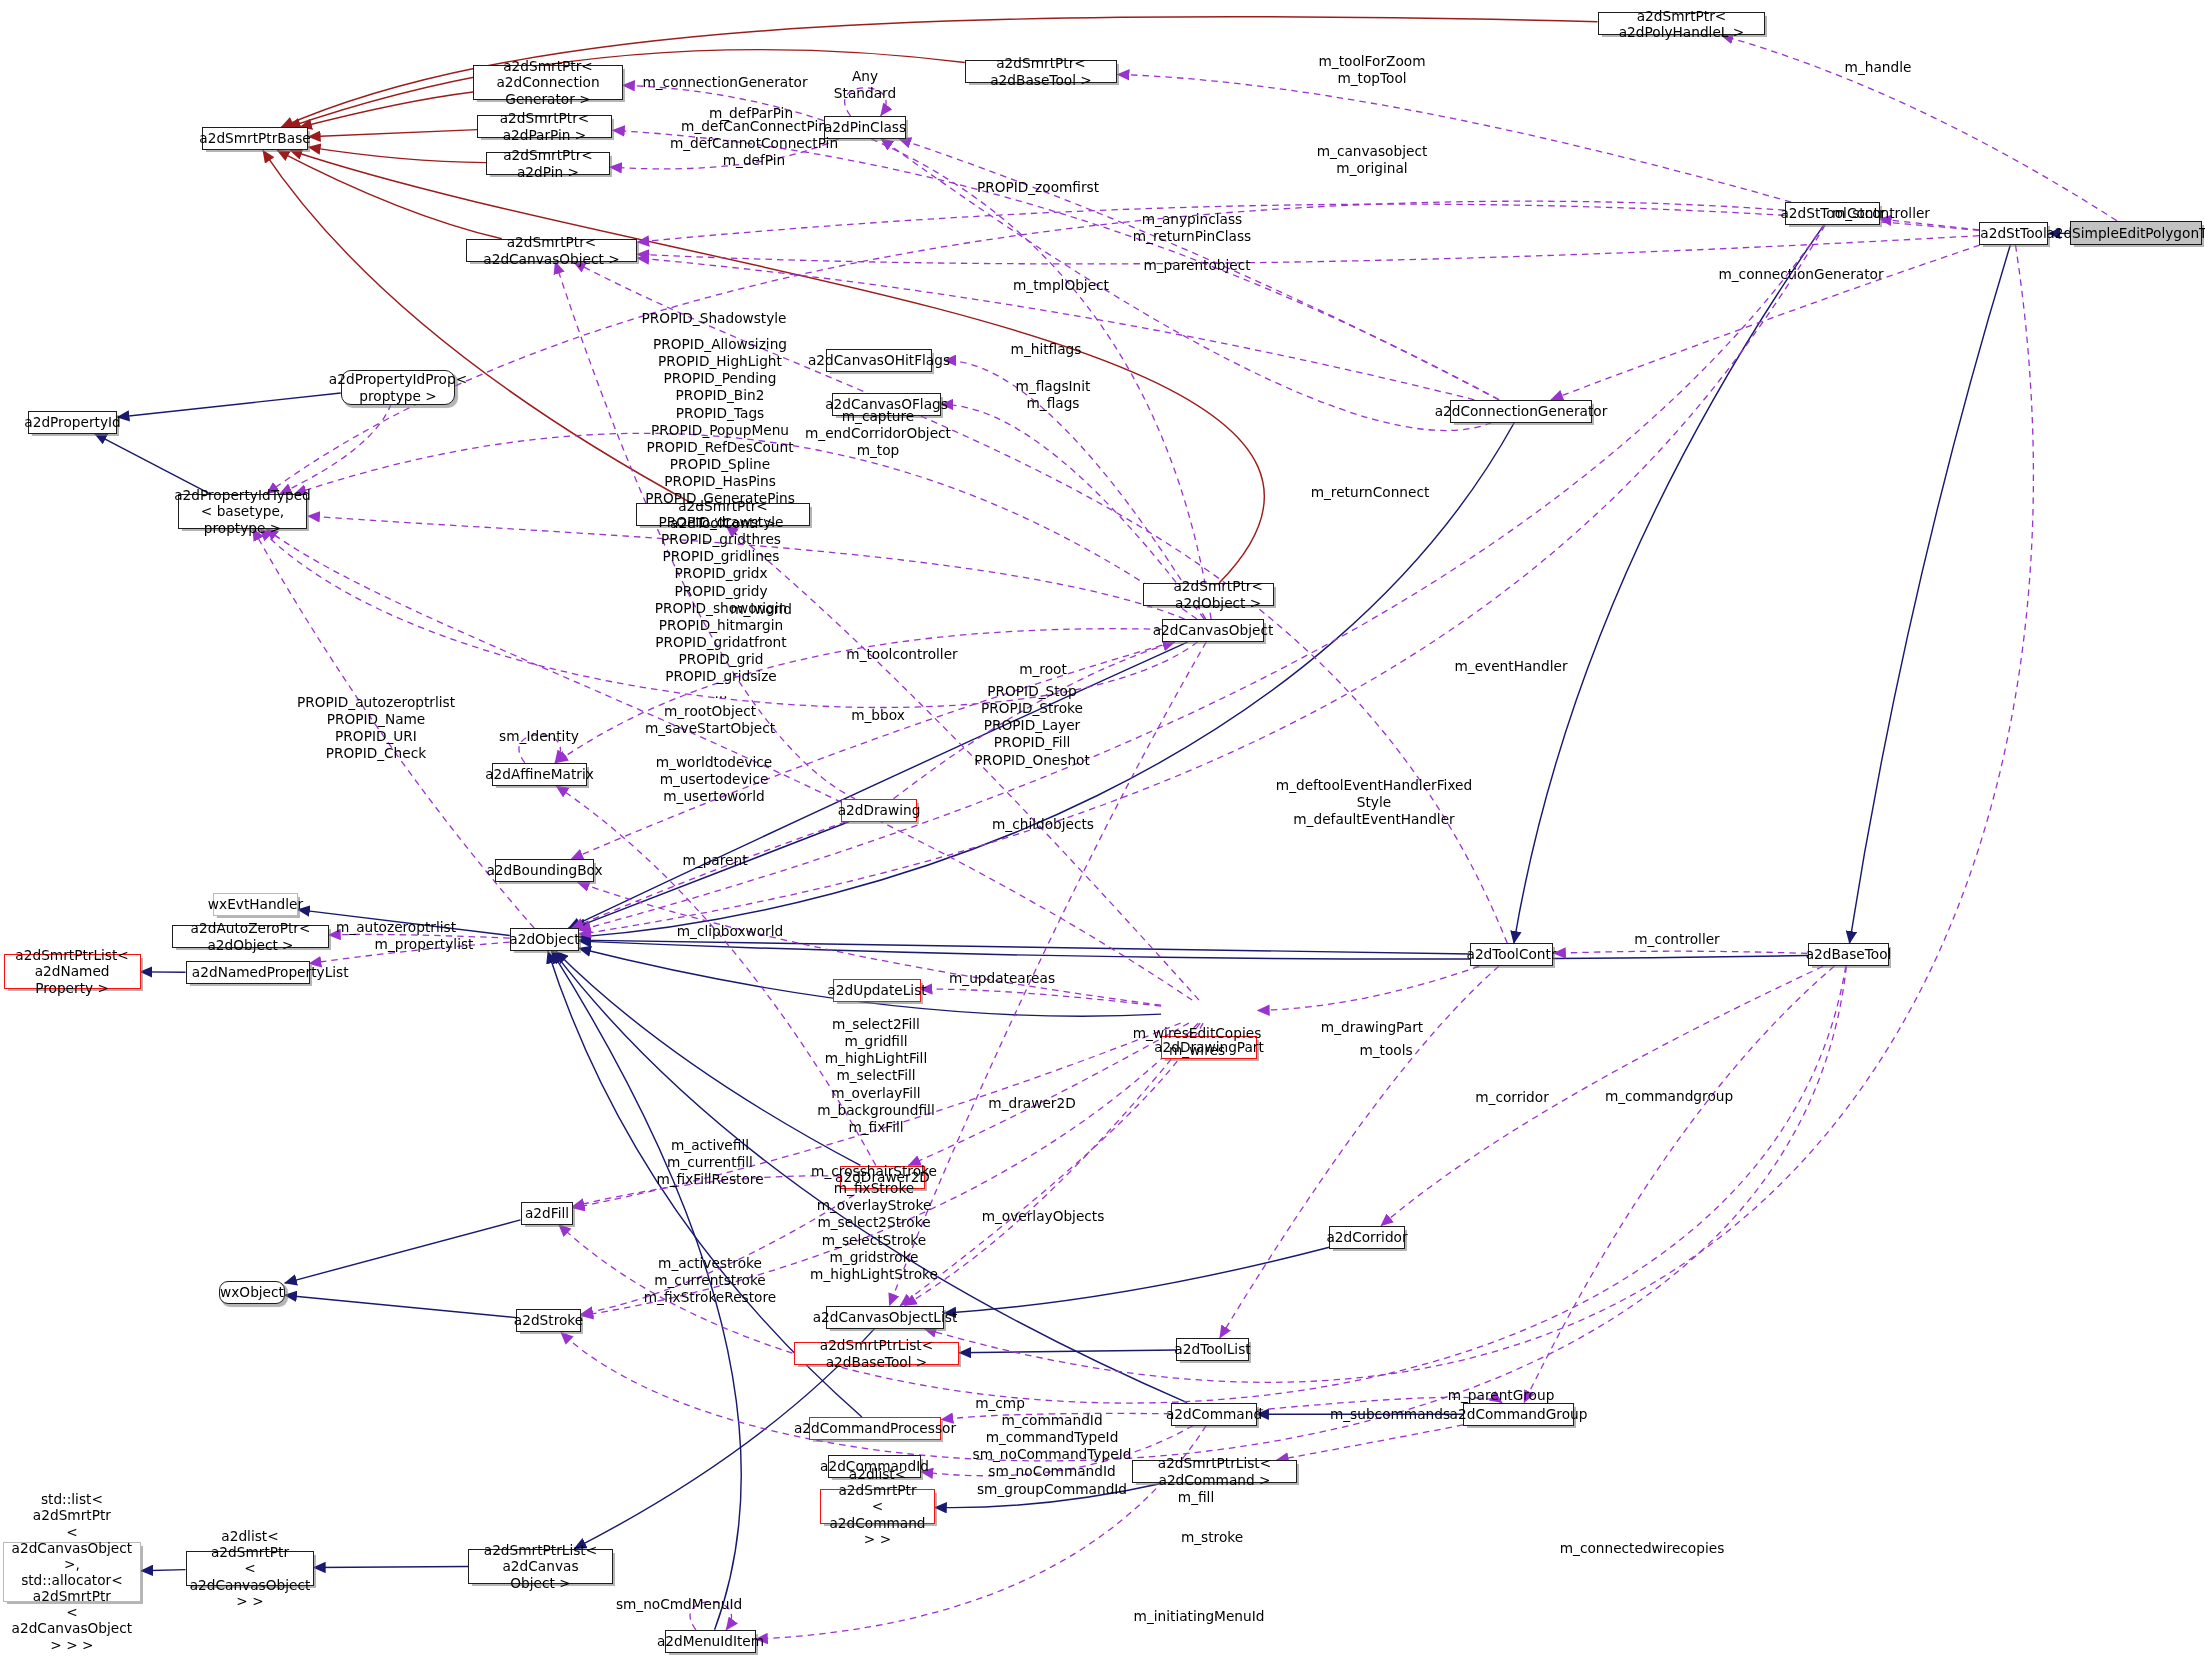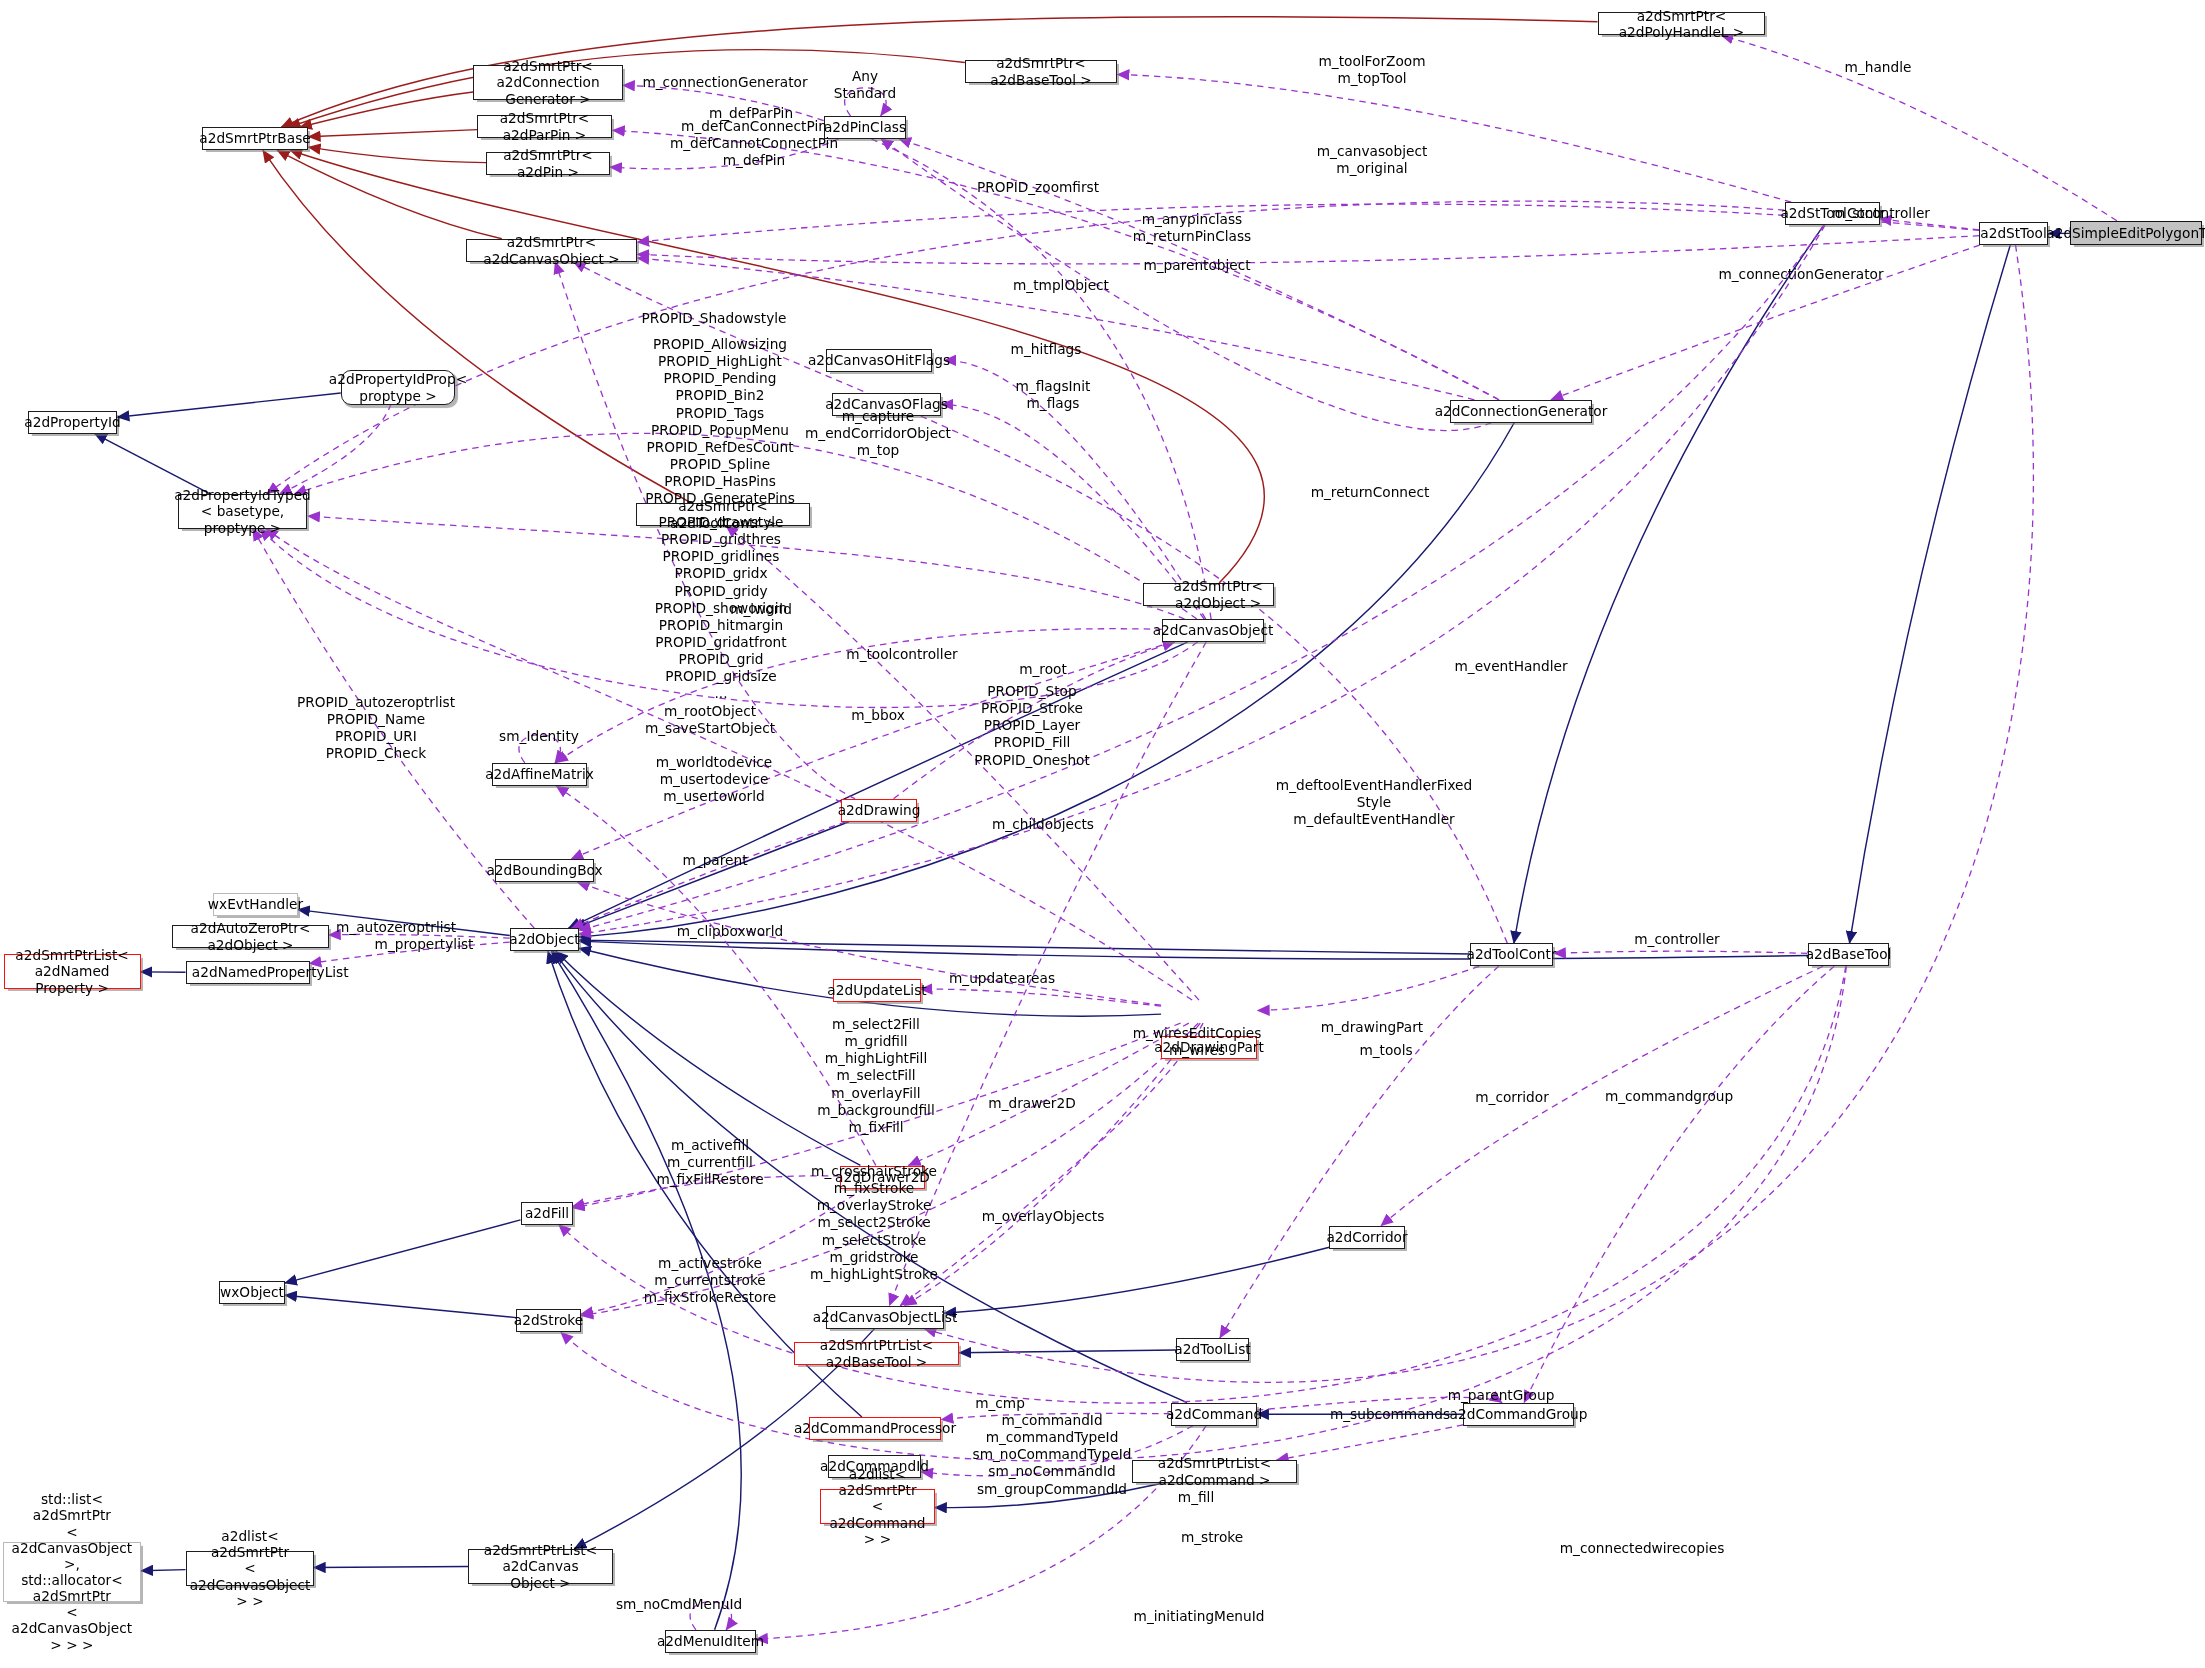--- a/index.html
+++ b/index.html
@@ -278,21 +278,21 @@
     <div class="node plain" style="left: 186px; top: 961px; width: 124px; height: 23px; padding-left: 48px;">a2dNamedPropertyList</div>
     <div class="node red" style="left: 3.6px; top: 954px; width: 137px; height: 35px;">a2dSmrtPtrList&lt; a2dNamed
 Property &gt;</div>
     <div class="node plain" style="left: 1470px; top: 943px; width: 83px; height: 23px;">a2dToolContr</div>
     <div class="node plain" style="left: 1808px; top: 943px; width: 81px; height: 23px;">a2dBaseTool</div>
     <div class="node red" style="left: 833px; top: 979px; width: 88px; height: 23px;">a2dUpdateList</div>
     <div class="node red" style="left: 1161px; top: 1036px; width: 96px; height: 23px;">a2dDrawingPart</div>
     <div class="node red" style="left: 840px; top: 1166px; width: 85px; height: 23px;">a2dDrawer2D</div>
     <div class="node plain" style="left: 521px; top: 1202px; width: 52px; height: 23px;">a2dFill</div>
     <div class="node plain" style="left: 1329px; top: 1226px; width: 76px; height: 23px;">a2dCorridor</div>
-    <div class="node plain" style="left: 219px; top: 1281px; width: 66px; height: 23px;">wxObject</div>
+    <div class="node plain" style="left: 219px; top: 1281px; width: 66px; height: 23px; border-radius: 9px;">wxObject</div>
     <div class="node plain" style="left: 516px; top: 1309px; width: 65px; height: 23px;">a2dStroke</div>
     <div class="node plain" style="left: 826px; top: 1306px; width: 118px; height: 23px;">a2dCanvasObjectList</div>
     <div class="node red" style="left: 794px; top: 1342px; width: 165px; height: 23px;">a2dSmrtPtrList&lt; a2dBaseTool &gt;</div>
     <div class="node plain" style="left: 1176px; top: 1338px; width: 73px; height: 23px;">a2dToolList</div>
     <div class="node red" style="left: 809px; top: 1417px; width: 132px; height: 23px;">a2dCommandProcessor</div>
     <div class="node plain" style="left: 1171px; top: 1403px; width: 86px; height: 23px;">a2dCommand</div>
     <div class="node plain" style="left: 1463px; top: 1403px; width: 111px; height: 23px;">a2dCommandGroup</div>
     <div class="node plain" style="left: 828px; top: 1455px; width: 93px; height: 23px;">a2dCommandId</div>
     <div class="node plain" style="left: 1132px; top: 1460px; width: 165px; height: 23px;">a2dSmrtPtrList&lt; a2dCommand &gt;</div>
     <div class="node red" style="left: 820px; top: 1489px; width: 115px; height: 35px;">a2dlist&lt; a2dSmrtPtr

